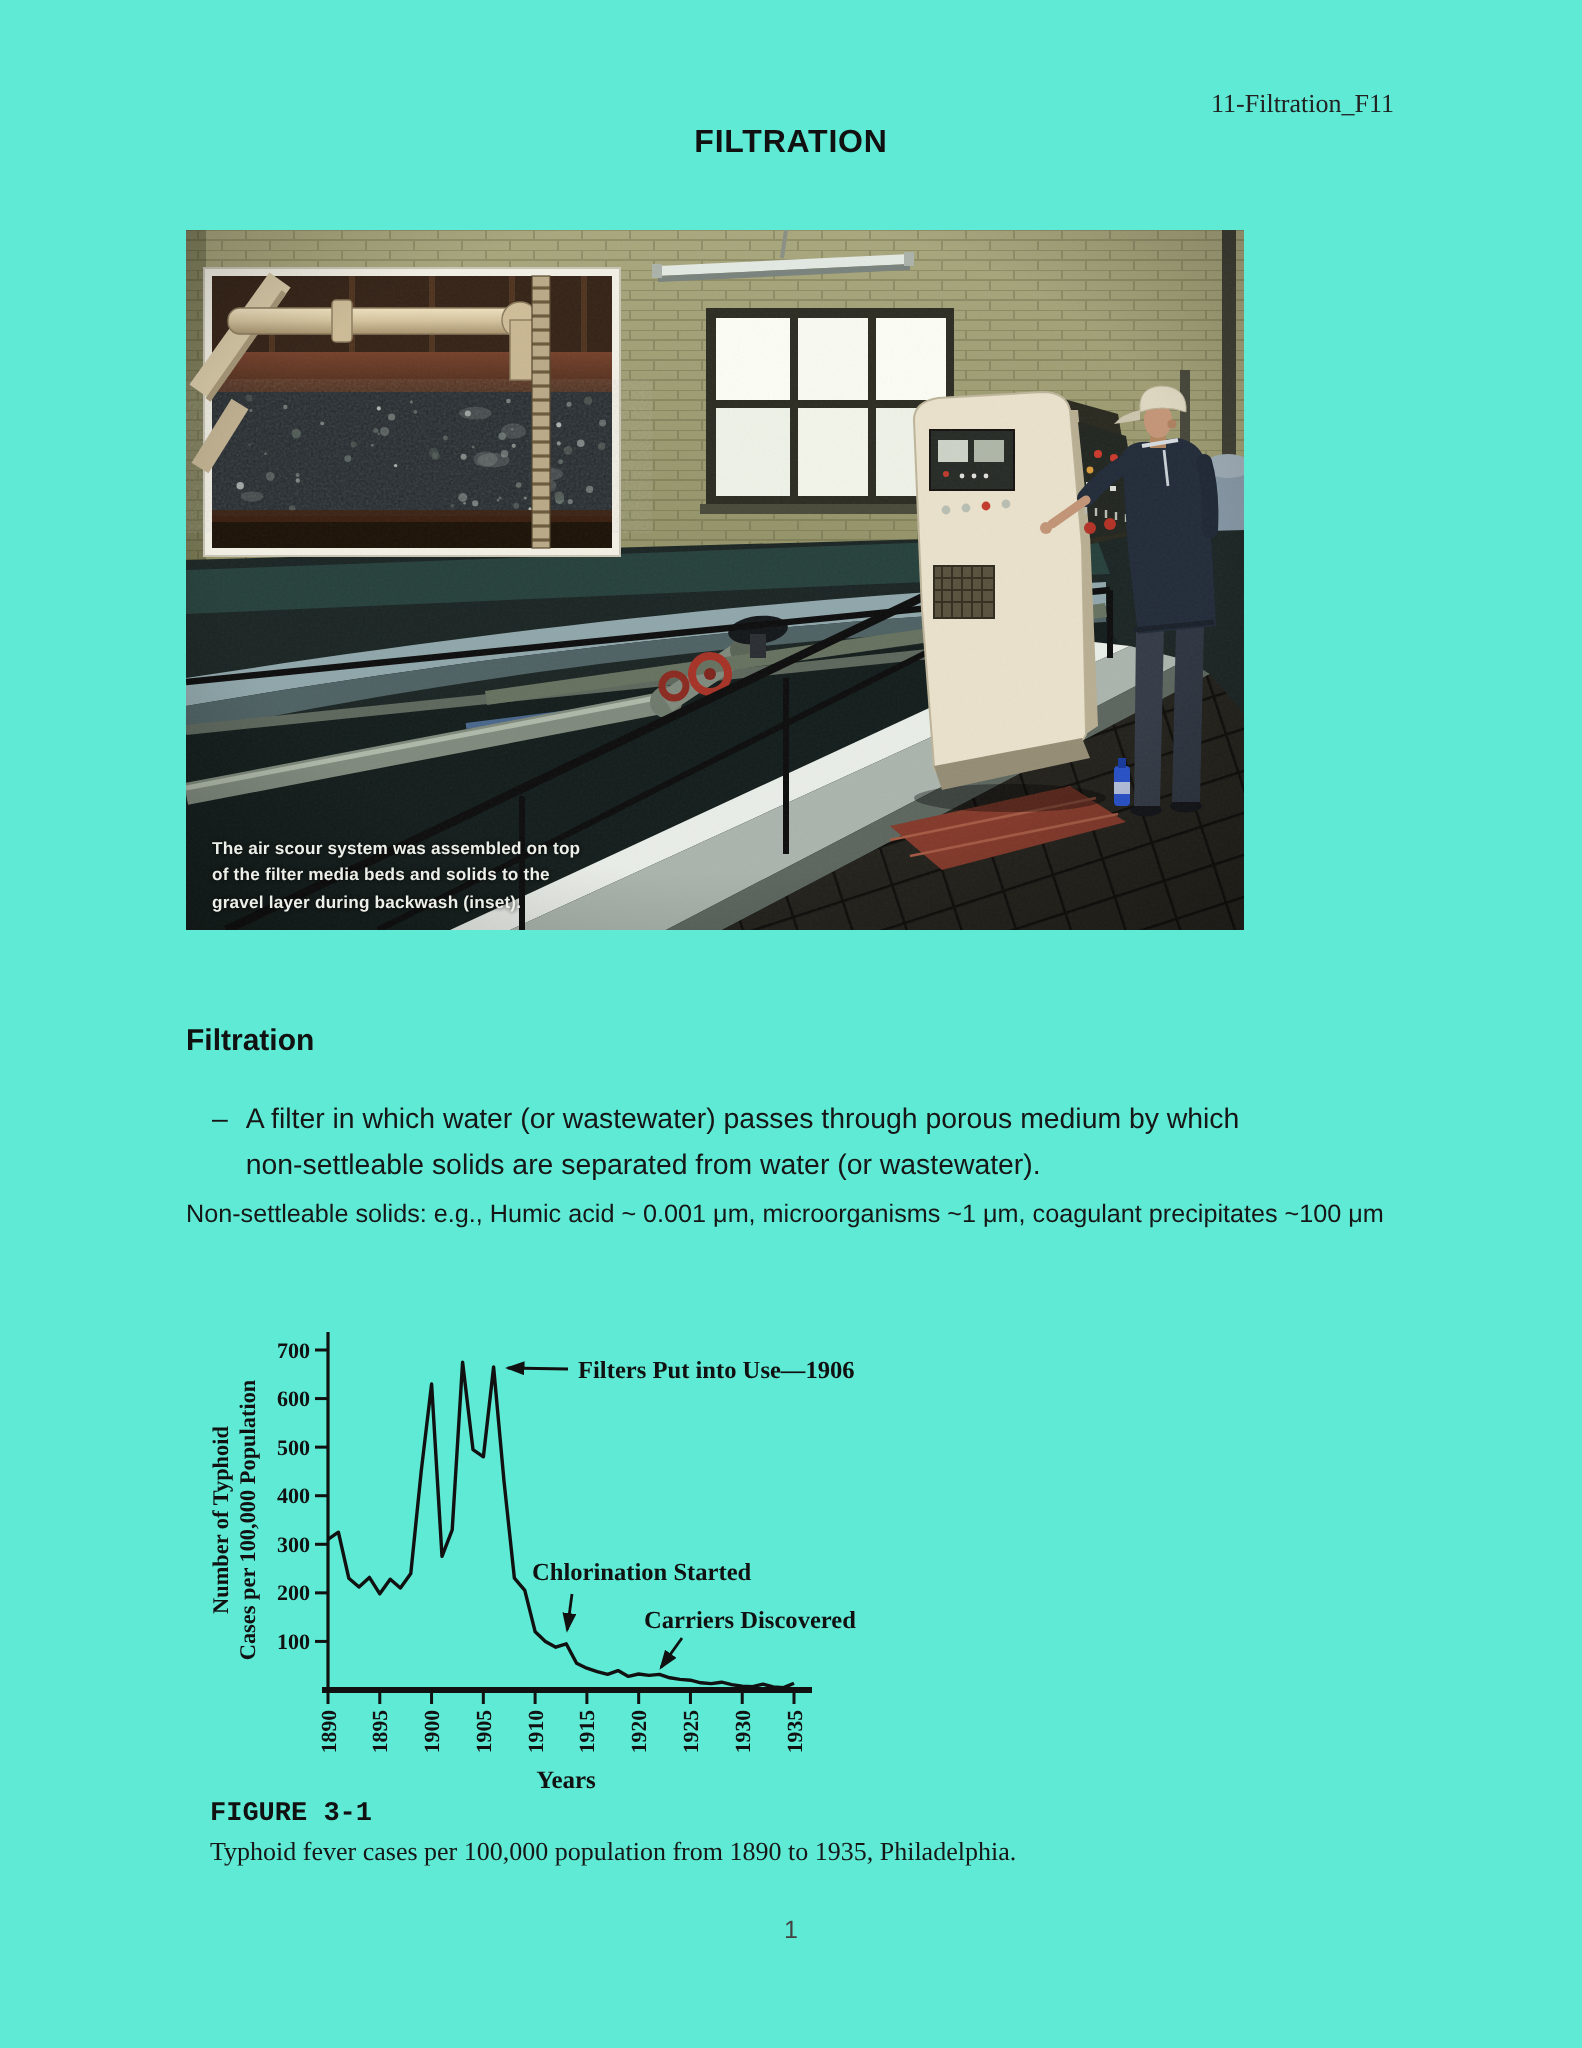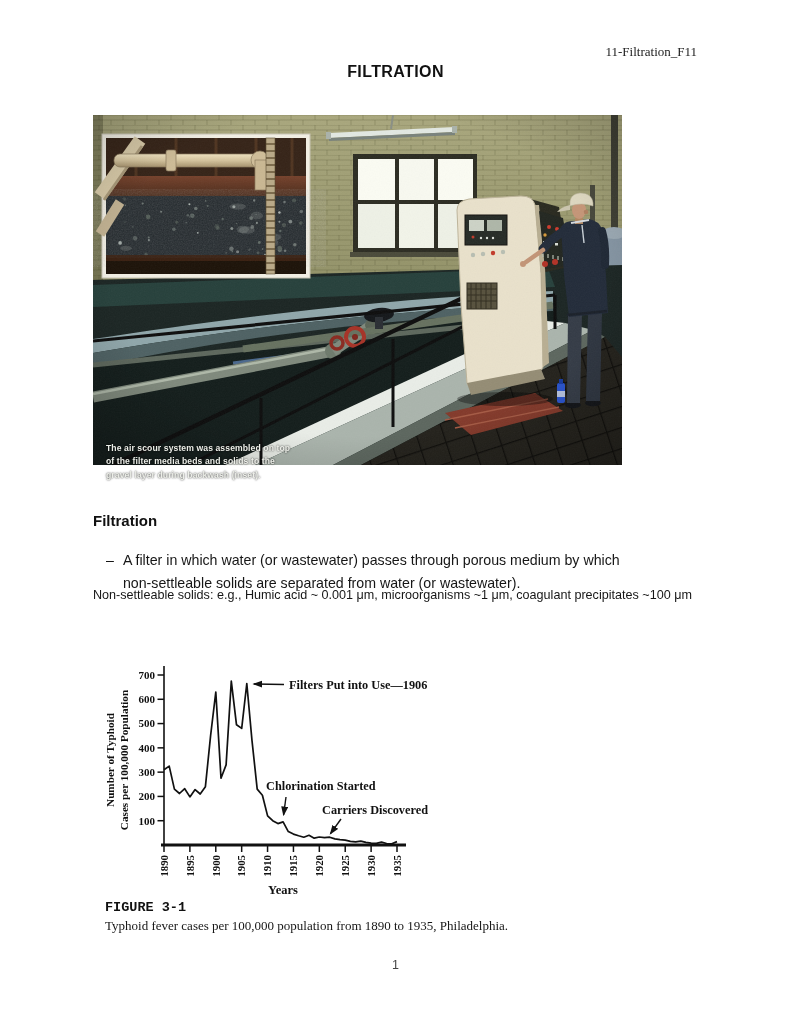--- a/index.html
+++ b/index.html
@@ -1,31 +1,31 @@
 <!DOCTYPE html>
 <html><head>
 <meta charset="utf-8">
 <style>
   html,body{margin:0;padding:0;background:#e8e8e8;}
-  .page{position:relative;width:791px;height:1024px;margin:0 auto;background:#ffffff;overflow:hidden;
+  .page{position:relative;width:791px;height:1024px;margin:0 auto;background:#5eead4;overflow:hidden;
         font-family:"Liberation Sans","DejaVu Sans",sans-serif;color:#1a1a1a;}
   .header-right{position:absolute;top:44px;right:94px;font-family:"Liberation Serif","DejaVu Serif",serif;
         font-size:13px;color:#222;}
   .doc-title{position:absolute;top:63px;left:0;width:791px;text-align:center;margin:0;
         font-size:16px;font-weight:bold;letter-spacing:.4px;color:#111;}
   .photo{position:absolute;left:93px;top:115px;width:529px;height:350px;margin:0;background:#1b2523;}
   .photo svg{position:absolute;left:0;top:0;}
   .photo-caption{position:absolute;left:13px;top:303px;z-index:5;
         font-size:8.6px;font-weight:bold;line-height:1.55;letter-spacing:.1px;color:#eceee8;
-        text-shadow:0 0 2px rgba(0,0,0,.85);margin-top:24px;}
+        text-shadow:0 0 2px rgba(0,0,0,.85);}
   .section-heading{position:absolute;left:93px;top:512px;margin:0;font-size:15px;font-weight:bold;color:#111;}
   .bullet{position:absolute;left:106px;top:549px;width:600px;display:flex;gap:9px;
         font-size:14.2px;line-height:1.6;color:#161616;}
   .bullet .dash{flex:0 0 auto;}
-  .note{position:absolute;left:93px;top:588px;font-size:12.6px;white-space:nowrap;color:#161616;}
+  .note{position:absolute;left:93px;top:600px;font-size:12.6px;white-space:nowrap;color:#161616;}
   .chart-wrap{position:absolute;left:100px;top:650px;width:400px;height:252px;}
   #chart-svg text{font-family:"Liberation Serif","DejaVu Serif",serif;fill:#111;}
   #chart-svg .ytick{font-size:11px;font-weight:700;}
   #chart-svg .xtick{font-size:10.8px;font-weight:700;}
   #chart-svg .ylab{font-size:11.2px;font-weight:700;}
   #chart-svg .axlab{font-size:12.5px;font-weight:700;}
   #chart-svg .ann{font-size:12.3px;font-weight:700;}
   .figlabel{position:absolute;left:105px;top:900px;font-family:Liberation Mono, monospace;
         font-size:13.5px;font-weight:bold;color:#111;}
   .figcap{position:absolute;left:105px;top:918px;font-family:"Liberation Serif","DejaVu Serif",serif;

